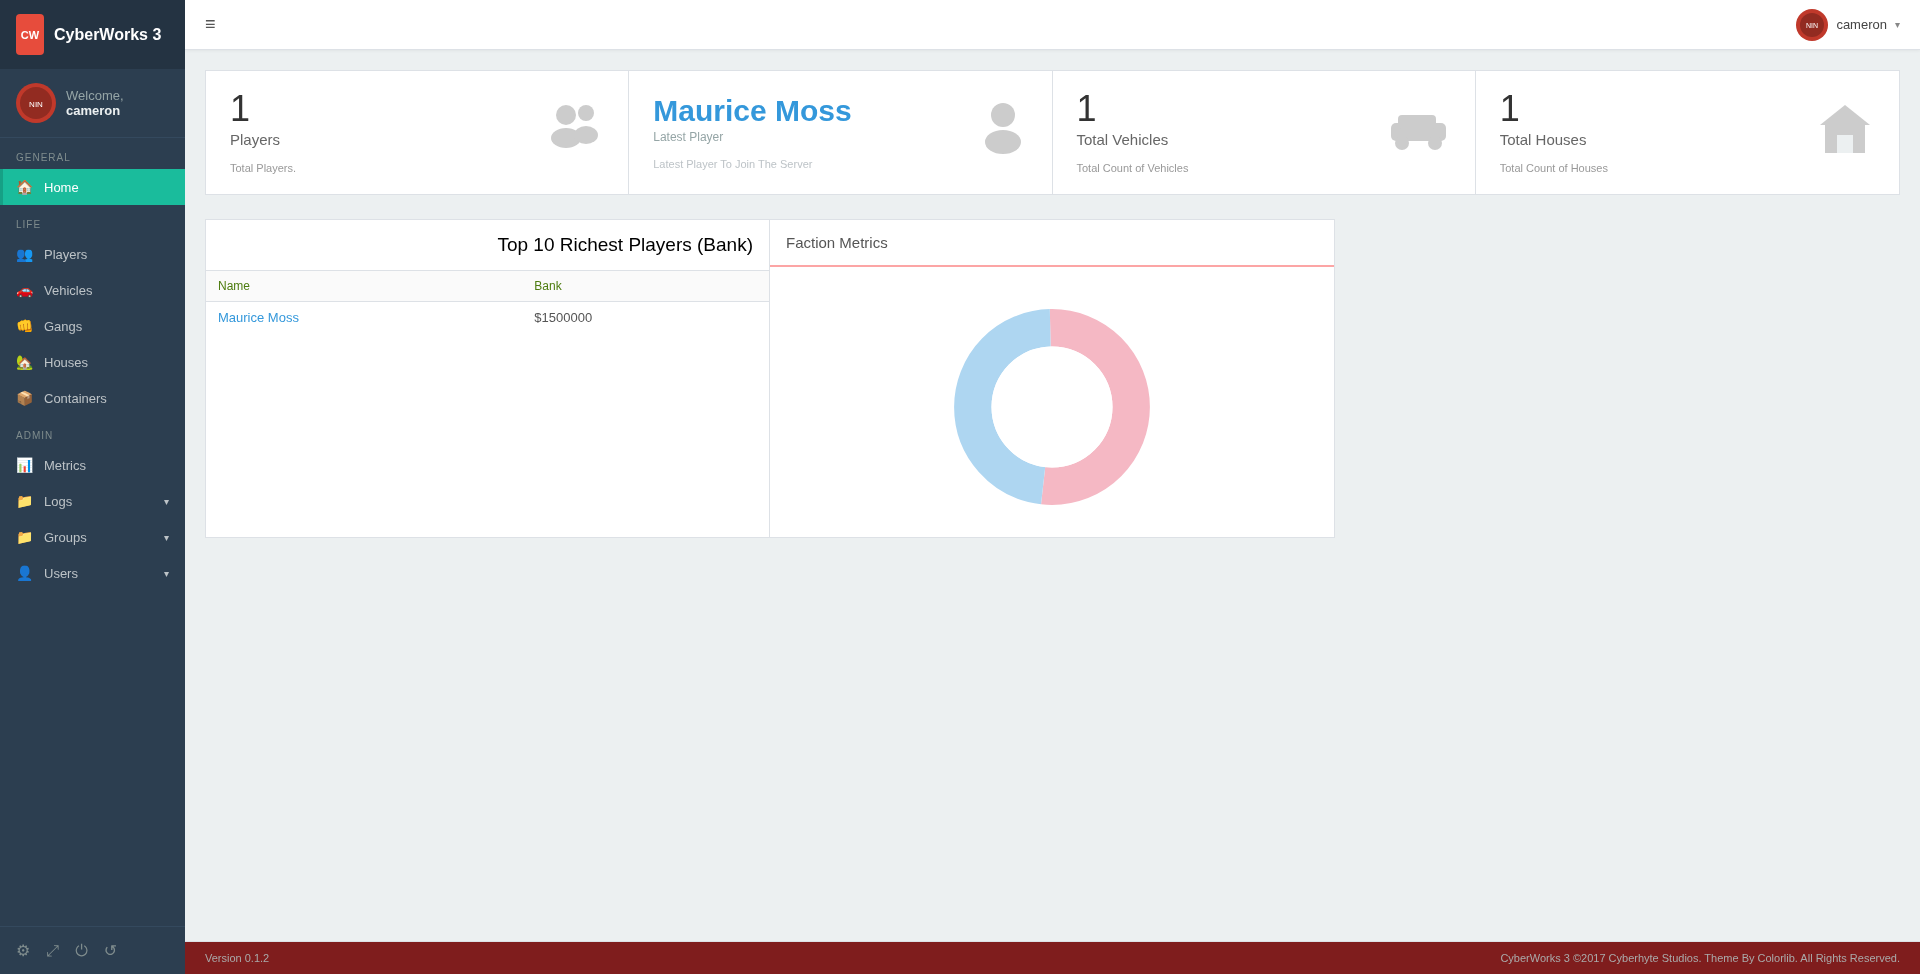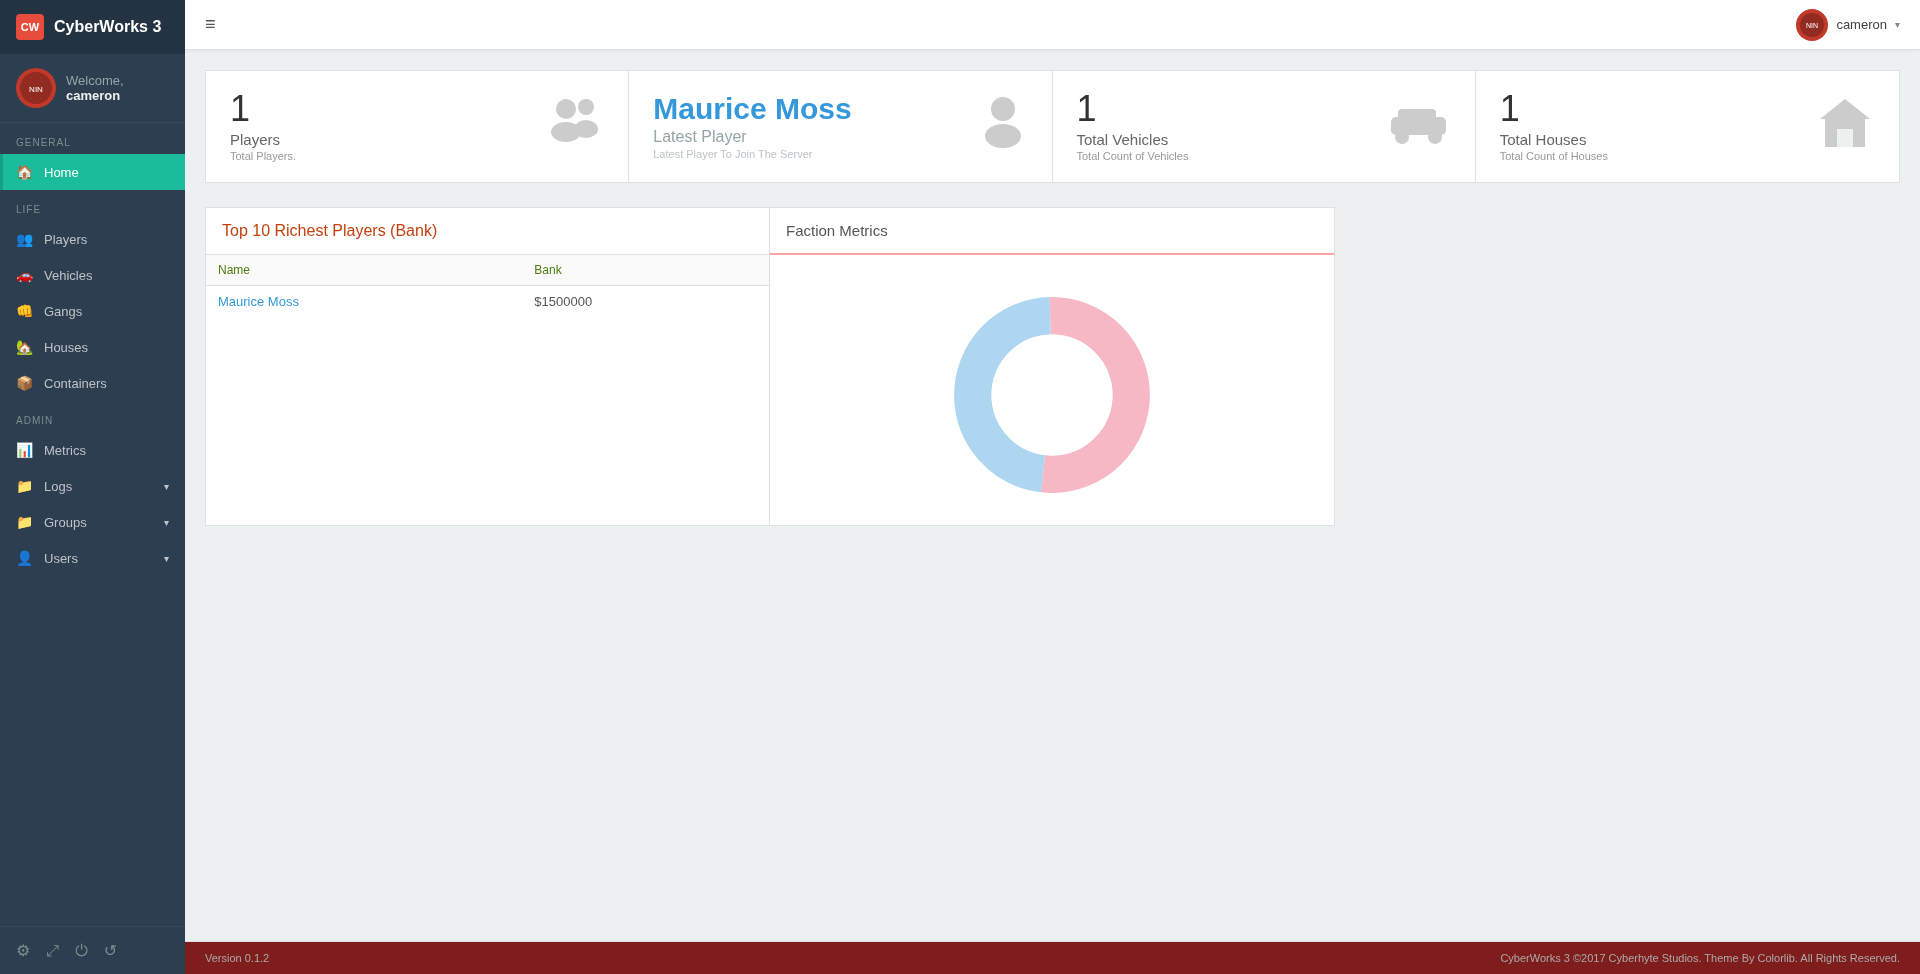--- a/index.html
+++ b/index.html
@@ -19,21 +19,21 @@
       display: flex;
       align-items: center;
       gap: 10px;
       padding: 14px 16px;
       background: #243342;
       color: #fff;
       font-size: 16px;
       font-weight: 600;
     }
     #sidebar-header .logo-icon {
-      width: 28px; height: 26px;
+      width: 28px; height: 41px;
       background: #e74c3c;
       border-radius: 4px;
       display: flex; align-items: center; justify-content: center;
       font-size: 11px; color: #fff; font-weight: bold;
     }
     .sidebar-user {
       display: flex;
       align-items: center;
       gap: 10px;
       padding: 14px 16px;
@@ -139,47 +139,48 @@
       padding: 20px 24px;
       display: flex;
       align-items: center;
       justify-content: space-between;
       border-right: 1px solid #dde1e6;
       background: #fff;
     }
     .stat-card:last-child { border-right: none; }
     .stat-card-left .stat-number { font-size: 36px; font-weight: 300; color: #333; line-height: 1; }
     .stat-card-left .stat-title { font-size: 15px; color: #666; margin-top: 4px; }
-    .stat-card-left .stat-subtitle { font-size: 11px; color: #999; margin-top: 2px; }
+    .stat-card-left .stat-subtitle { font-size: 11px; color: #999; margin-top: 14px; }
     .stat-card-right .stat-icon { font-size: 48px; color: #ccc; }
     .stat-card.featured { background: #fff; }
     .stat-card.featured .stat-number { font-size: 30px; font-weight: 600; color: #3498db; }
-    .stat-card.featured .stat-title { font-size: 16px; color: #95a5a6; }
+    .stat-card.featured .stat-title { font-size: 12px; color: #95a5a6; }
     .stat-card.featured .stat-subtitle { font-size: 11px; color: #bdc3c7; }
 
     
     .bottom-section {
       display: grid;
       grid-template-columns: 1fr 1fr 1fr;
       gap: 0;
     }
 
     
     .table-section {
       background: #fff;
       border: 1px solid #dde1e6;
       margin-right: 0;
     }
     .table-section + .table-section { border-left: none; }
     .table-section-title {
       padding: 14px 16px;
-      font-size: 16px;
-      color: #c2410c;
+      font-size: 19px;
+      color: #000000;
       font-weight: 500;
       border-bottom: 1px solid #dde1e6;
+      text-align: right;
     }
     .data-table { width: 100%; border-collapse: collapse; }
     .data-table th {
       padding: 8px 12px;
       font-size: 12px;
       color: #4d7c0f;
       font-weight: 500;
       text-align: left;
       border-bottom: 1px solid #dde1e6;
       background: #fafafa;

